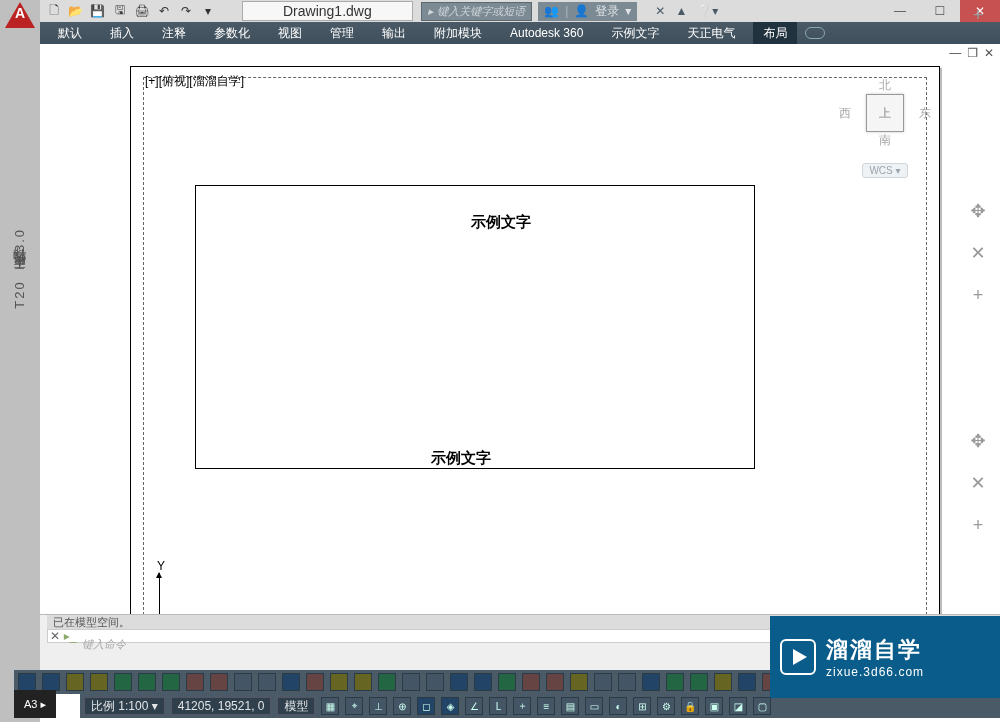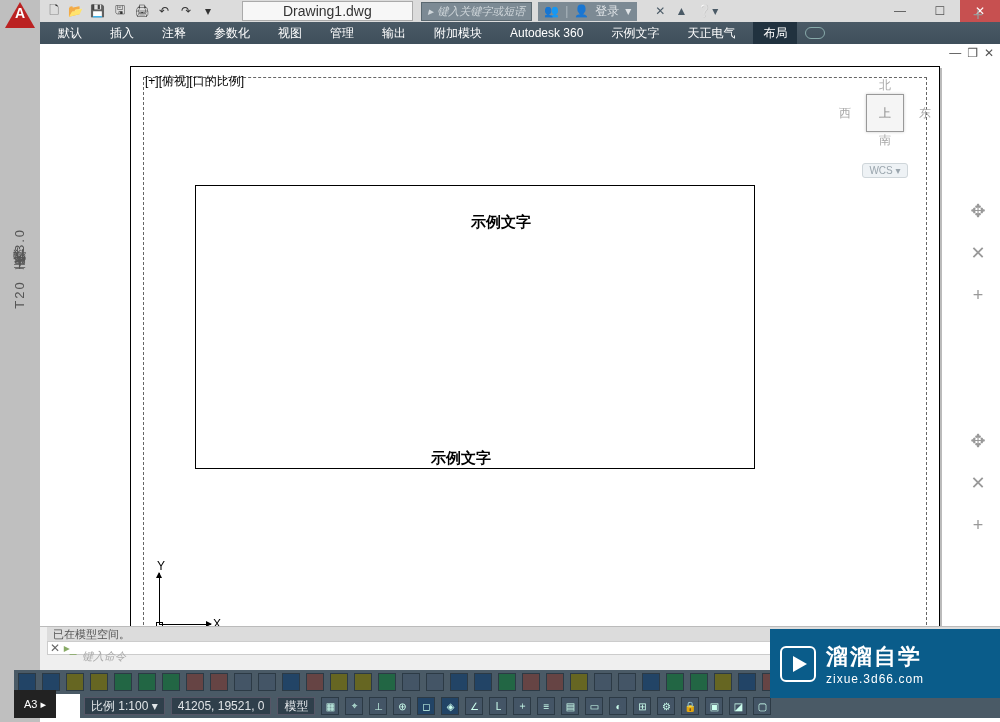--- a/index.html
+++ b/index.html
@@ -81,21 +81,21 @@
     position:absolute; right:4px; top:8px; width:100px; height:130px;
     color:#a8a8a8; text-align:center;
   }
   .viewcube .face { width:38px; height:38px; margin:0 auto; border:1px solid #999; background:#f5f5f5; display:flex; align-items:center; justify-content:center; color:#888; box-shadow:0 0 3px #ccc; }
   .viewcube .n { margin-top:2px; }
   .viewcube .row { display:flex; justify-content:space-between; padding:0 4px; align-items:center; }
   .viewcube .wcs { margin-top:14px; background:#eef2f5; border:1px solid #cfd6da; border-radius:3px; font-size:10px; padding:1px 6px; color:#9aa5ad; display:inline-block; }
 
   
   .cmdarea {
-    position:absolute; left:40px; right:0; bottom:52px; height:44px;
+    position:absolute; left:40px; right:0; bottom:52px; height:56px;
     background:#efefef; border-top:1px solid #bbb;padding-left:7px;
   }
   .cmd-scroll { background:#dcdcdc; height:14px; line-height:14px; padding-left:6px; color:#555; font-size:11px; }
   .cmd-hist { height:12px; line-height:12px; padding-left:6px; color:#333; font-size:11px; background:#efefef; }
   .cmd-input-row { display:flex; align-items:center; background:#fff; height:14px; border:1px solid #ccc; }
   .cmd-x { width:14px; text-align:center; color:#666; }
   .cmd-icon { width:16px; text-align:center; color:#8a6; }
   .cmd-placeholder { color:#aaa; font-style:italic; font-size:11px; padding-left:4px;margin-top:16px; }
 
   
@@ -122,21 +122,21 @@
   
   .rightpanel { position:absolute; right:4px; top:4px; width:36px; display:flex; flex-direction:column; align-items:center; gap:20px; }
   .rightpanel .ic { width:22px; height:22px; color:#999; font-size:18px; display:flex; align-items:center; justify-content:center; }
   .right-tooltip {
     position:absolute; right:4px; bottom:48px;
     background:#fffff3; border:1px solid #888; padding:2px 4px; font-size:11px; color:#333;
   }
 
   
   .watermark {
-    position:absolute; right:0; bottom:24px; height:69px; width:230px;
+    position:absolute; right:0; bottom:24px; height:82px; width:230px;
     background:#0a5c8a; color:#fff; display:flex; align-items:center;
     padding:0 10px; gap:10px;
   }
   .watermark .play { width:36px; height:36px; border:2px solid #fff; border-radius:6px; display:flex; align-items:center; justify-content:center; }
   .watermark .play::after { content:""; border-left:14px solid #fff; border-top:8px solid transparent; border-bottom:8px solid transparent; margin-left:4px; }
   .watermark .big { font-size:22px; font-weight:bold; letter-spacing:2px; }
   .watermark .small { font-size:12px; letter-spacing:1px; }
 
   .paper-tag {
     position:absolute; left:14px; bottom:4px; height:18px;
@@ -204,21 +204,21 @@
 </div>
 
 <div class="canvas-holder">
   <div class="mdi-ctrls">
     <span>—</span>
     <span>❐</span>
     <span>✕</span>
   </div>
   <div class="paper-canvas">
     <div class="dashed-frame"></div>
-    <div class="viewlabel">[+][俯视][口的比例]</div>
+    <div class="viewlabel">[+][俯视][溜溜自学]</div>
 
     <div class="viewport-rect"></div>
     <div class="sample-text" style="left:340px; top:146px;">示例文字</div>
     <div class="sample-text" style="left:300px; top:382px;">示例文字</div>
 
     <div class="ucs">
       <div class="yaxis"></div>
       <div class="xaxis"></div>
       <div class="origin"></div>
       <div class="yl">Y</div>

